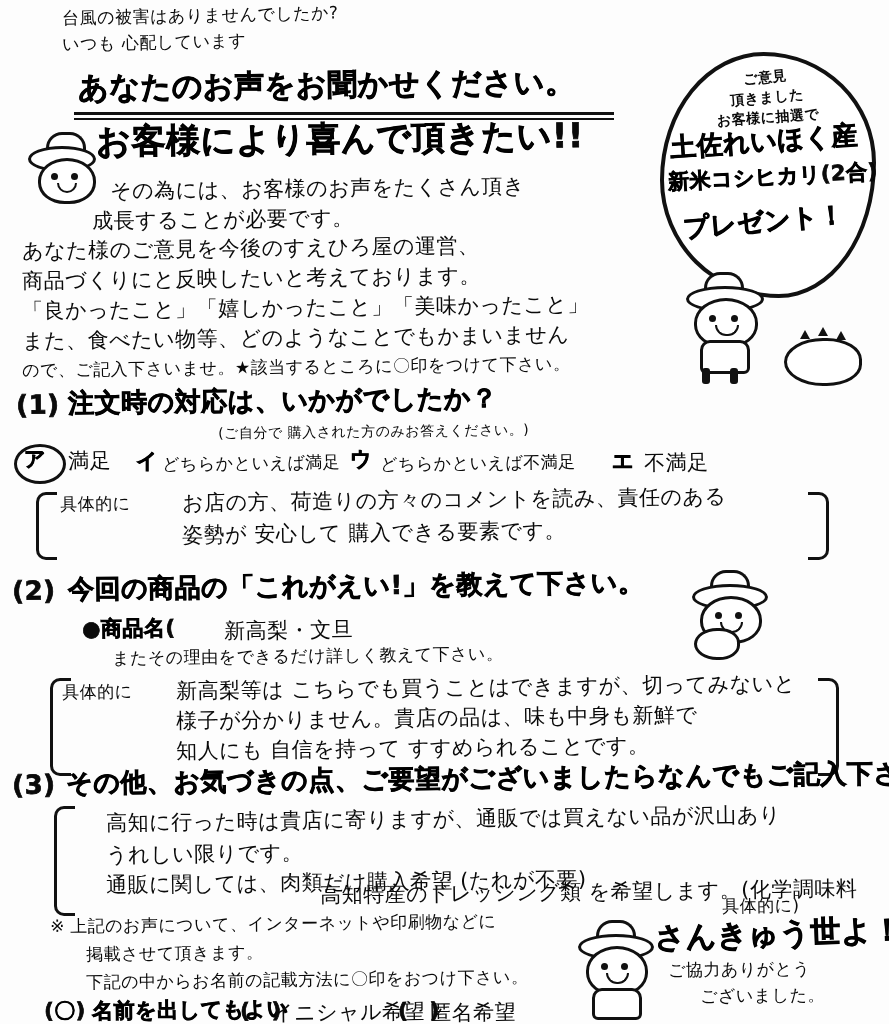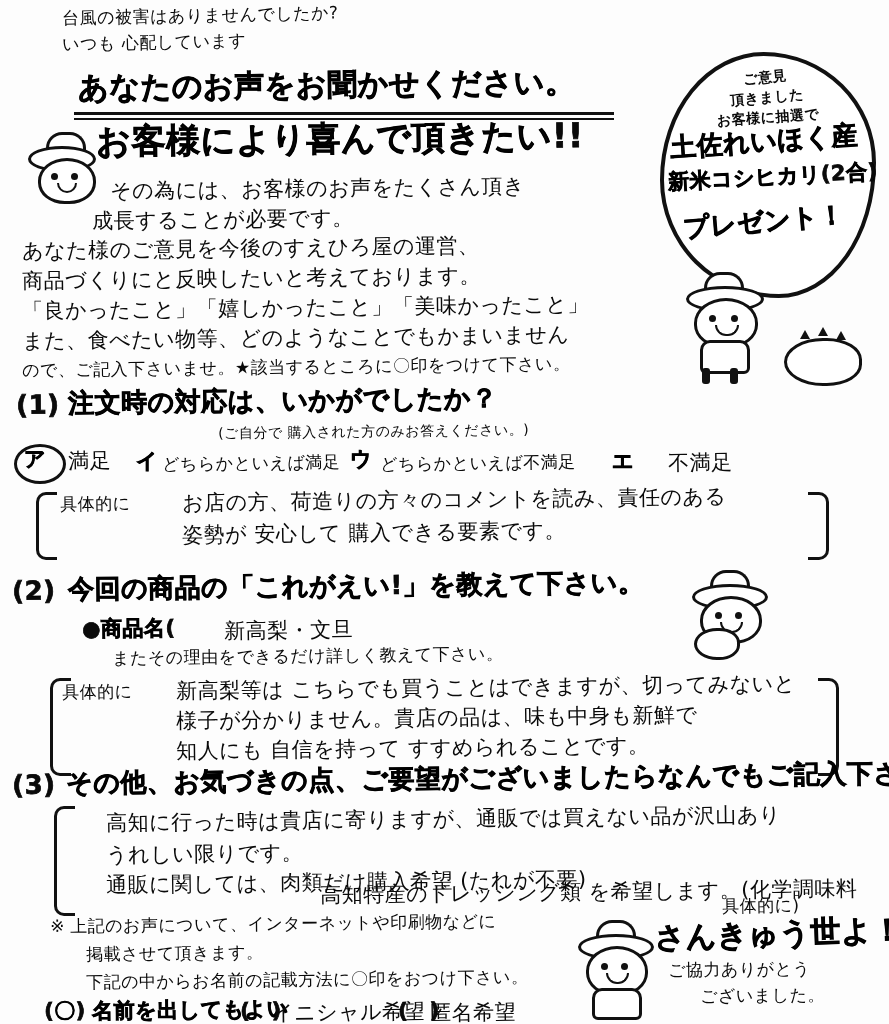--- a/index.html
+++ b/index.html
@@ -206,21 +206,21 @@
   <div class="hw med xbold" style="left:24px; top:448px;">ア</div>
   <div class="hw med slant2" style="left:68px; top:450px;">満足</div>
 
   <div class="hw med xbold" style="left:136px; top:450px;">イ</div>
   <div class="hw sm slant2" style="left:162px; top:456px;">どちらかといえば満足</div>
 
   <div class="hw med xbold" style="left:350px; top:448px;">ウ</div>
   <div class="hw sm slant2" style="left:380px; top:456px;">どちらかといえば不満足</div>
 
   <div class="hw med xbold" style="left:612px; top:450px;">エ</div>
-  <div class="hw med slant2" style="left:668px; top:452px;">不満足</div>
+  <div class="hw med slant2" style="left:644px; top:452px;">不満足</div>
 
   <div class="brace-left" style="left:36px; top:492px; height:62px;"></div>
   <div class="brace-right" style="left:808px; top:492px; height:62px;"></div>
   <div class="hw sm slant2" style="left:60px; top:496px;">具体的に</div>
   <div class="hw med slant2" style="left:182px; top:492px;">お店の方、荷造りの方々のコメントを読み、責任のある</div>
   <div class="hw med slant2" style="left:182px; top:524px;">姿勢が 安心して 購入できる要素です。</div>
 
   <div class="hw big xbold slant2" style="left:12px; top:578px;">(2)</div>
   <div class="hw big xbold slant2" style="left:68px; top:576px;">今回の商品の「これがえい!」を教えて下さい。</div>
 

